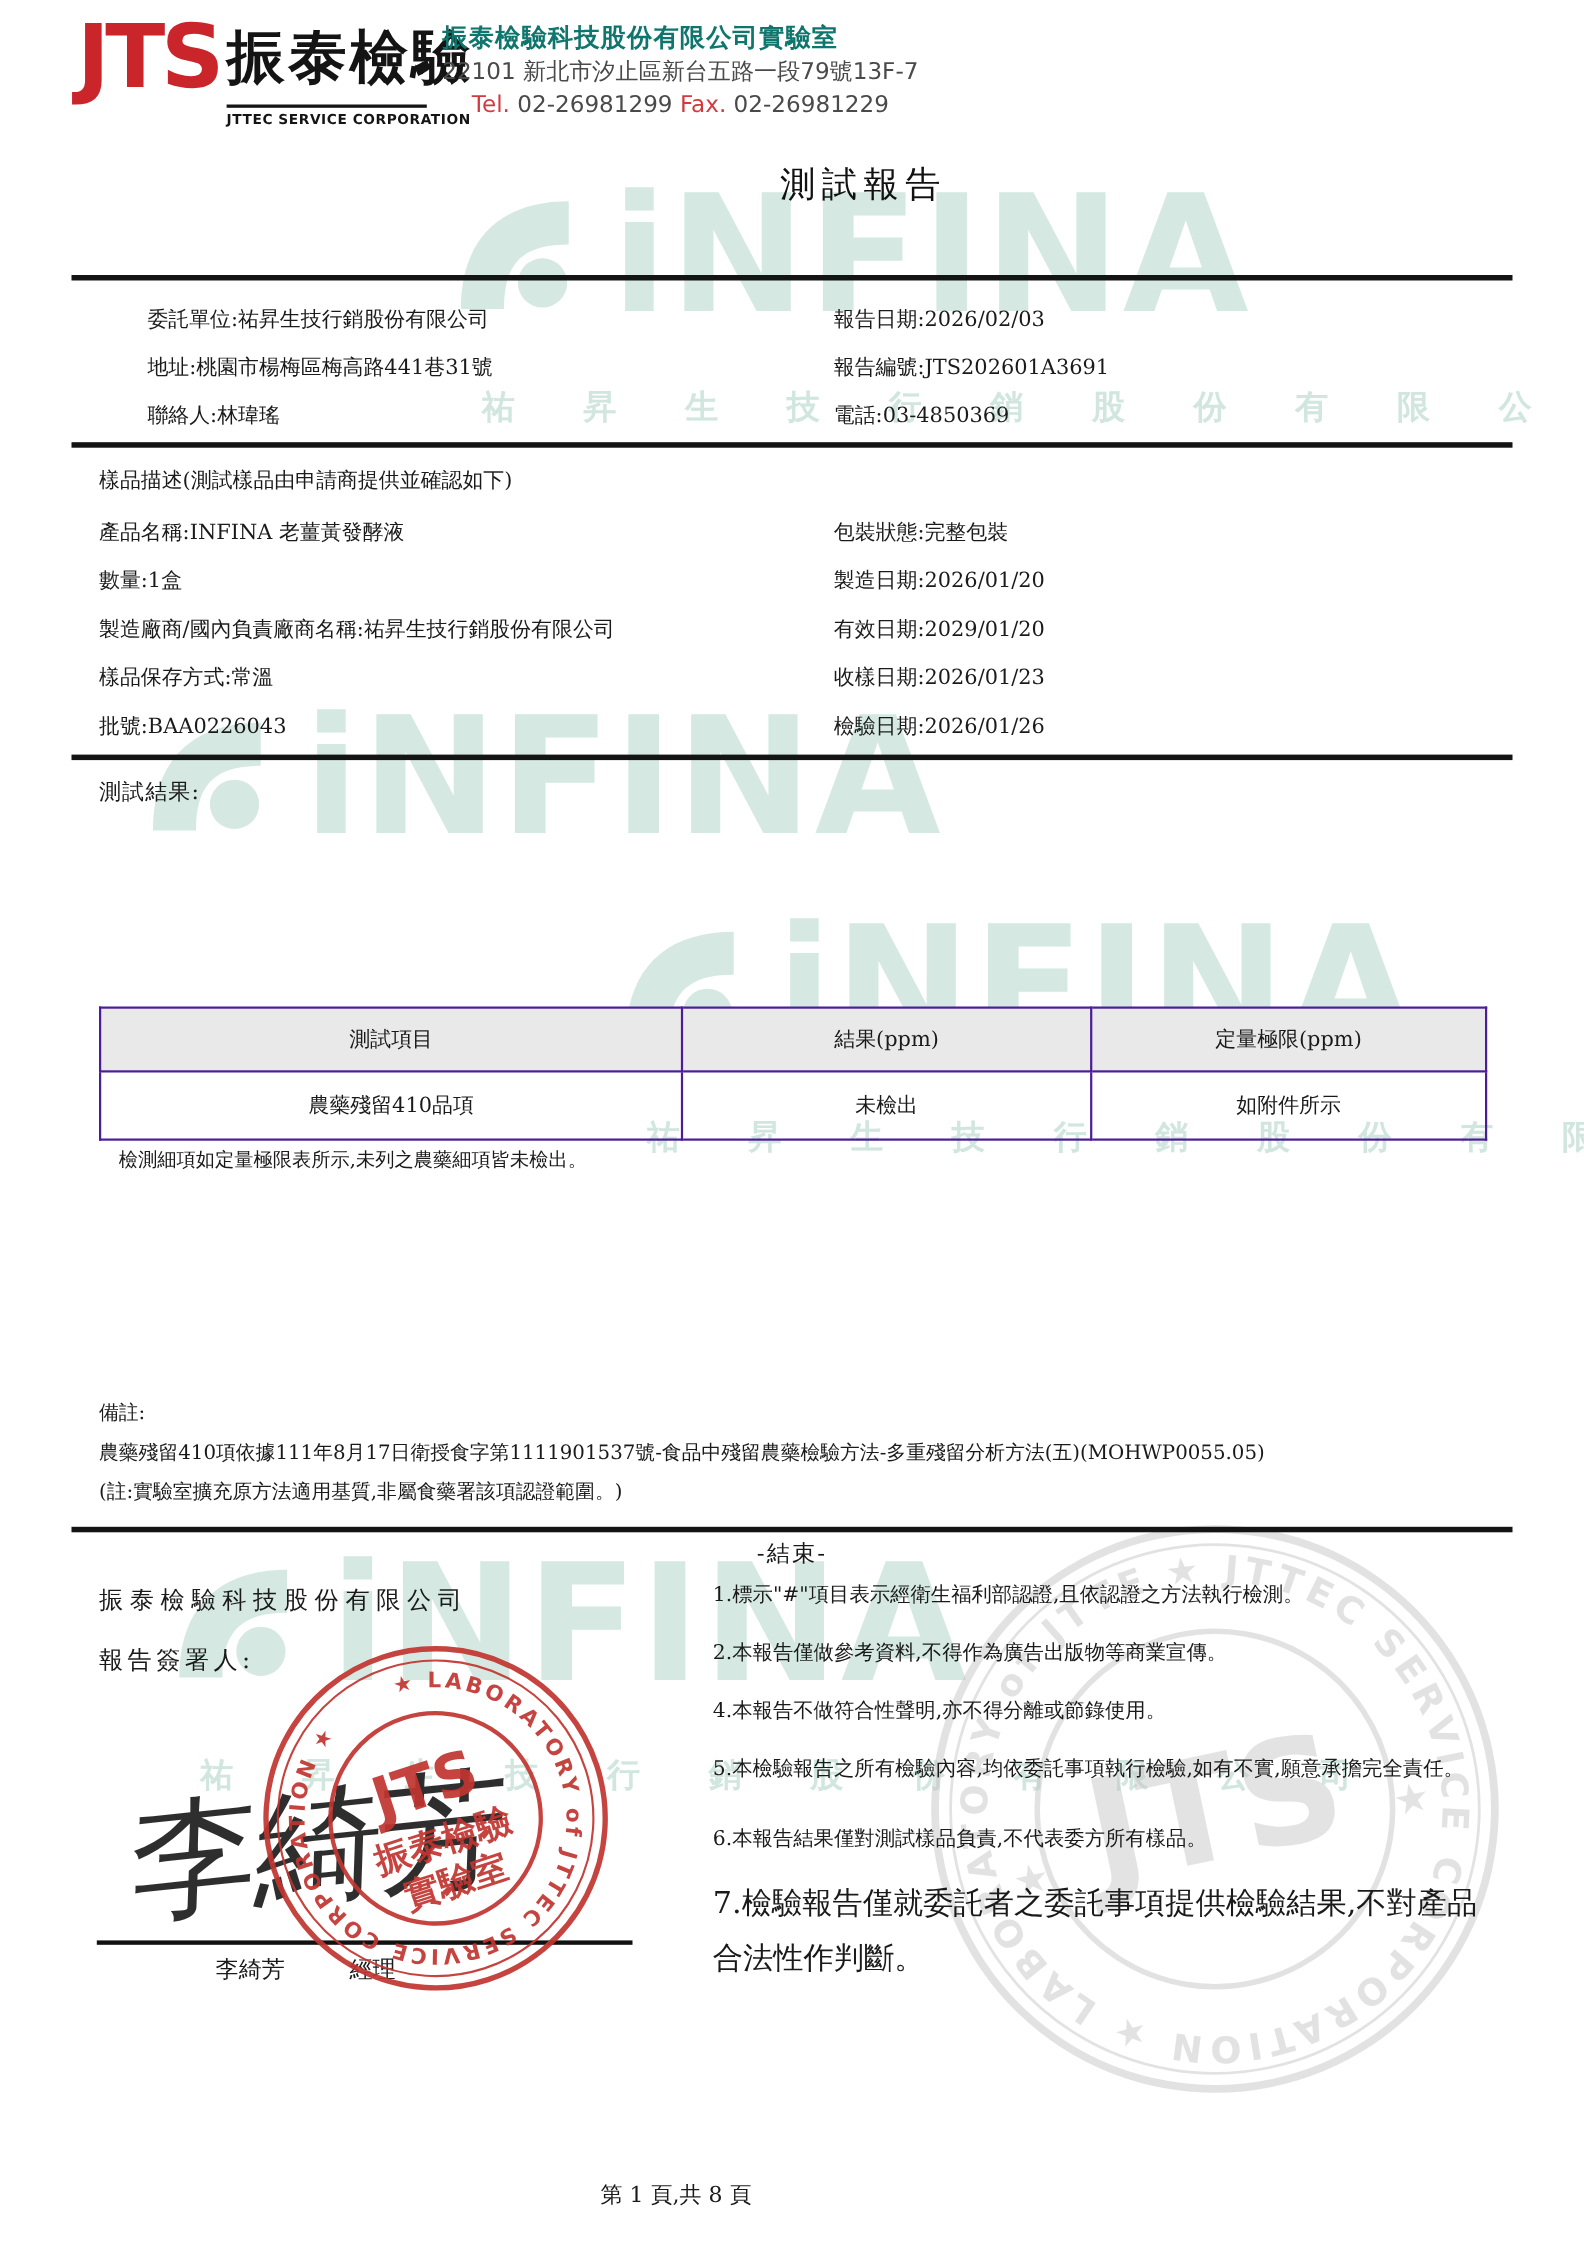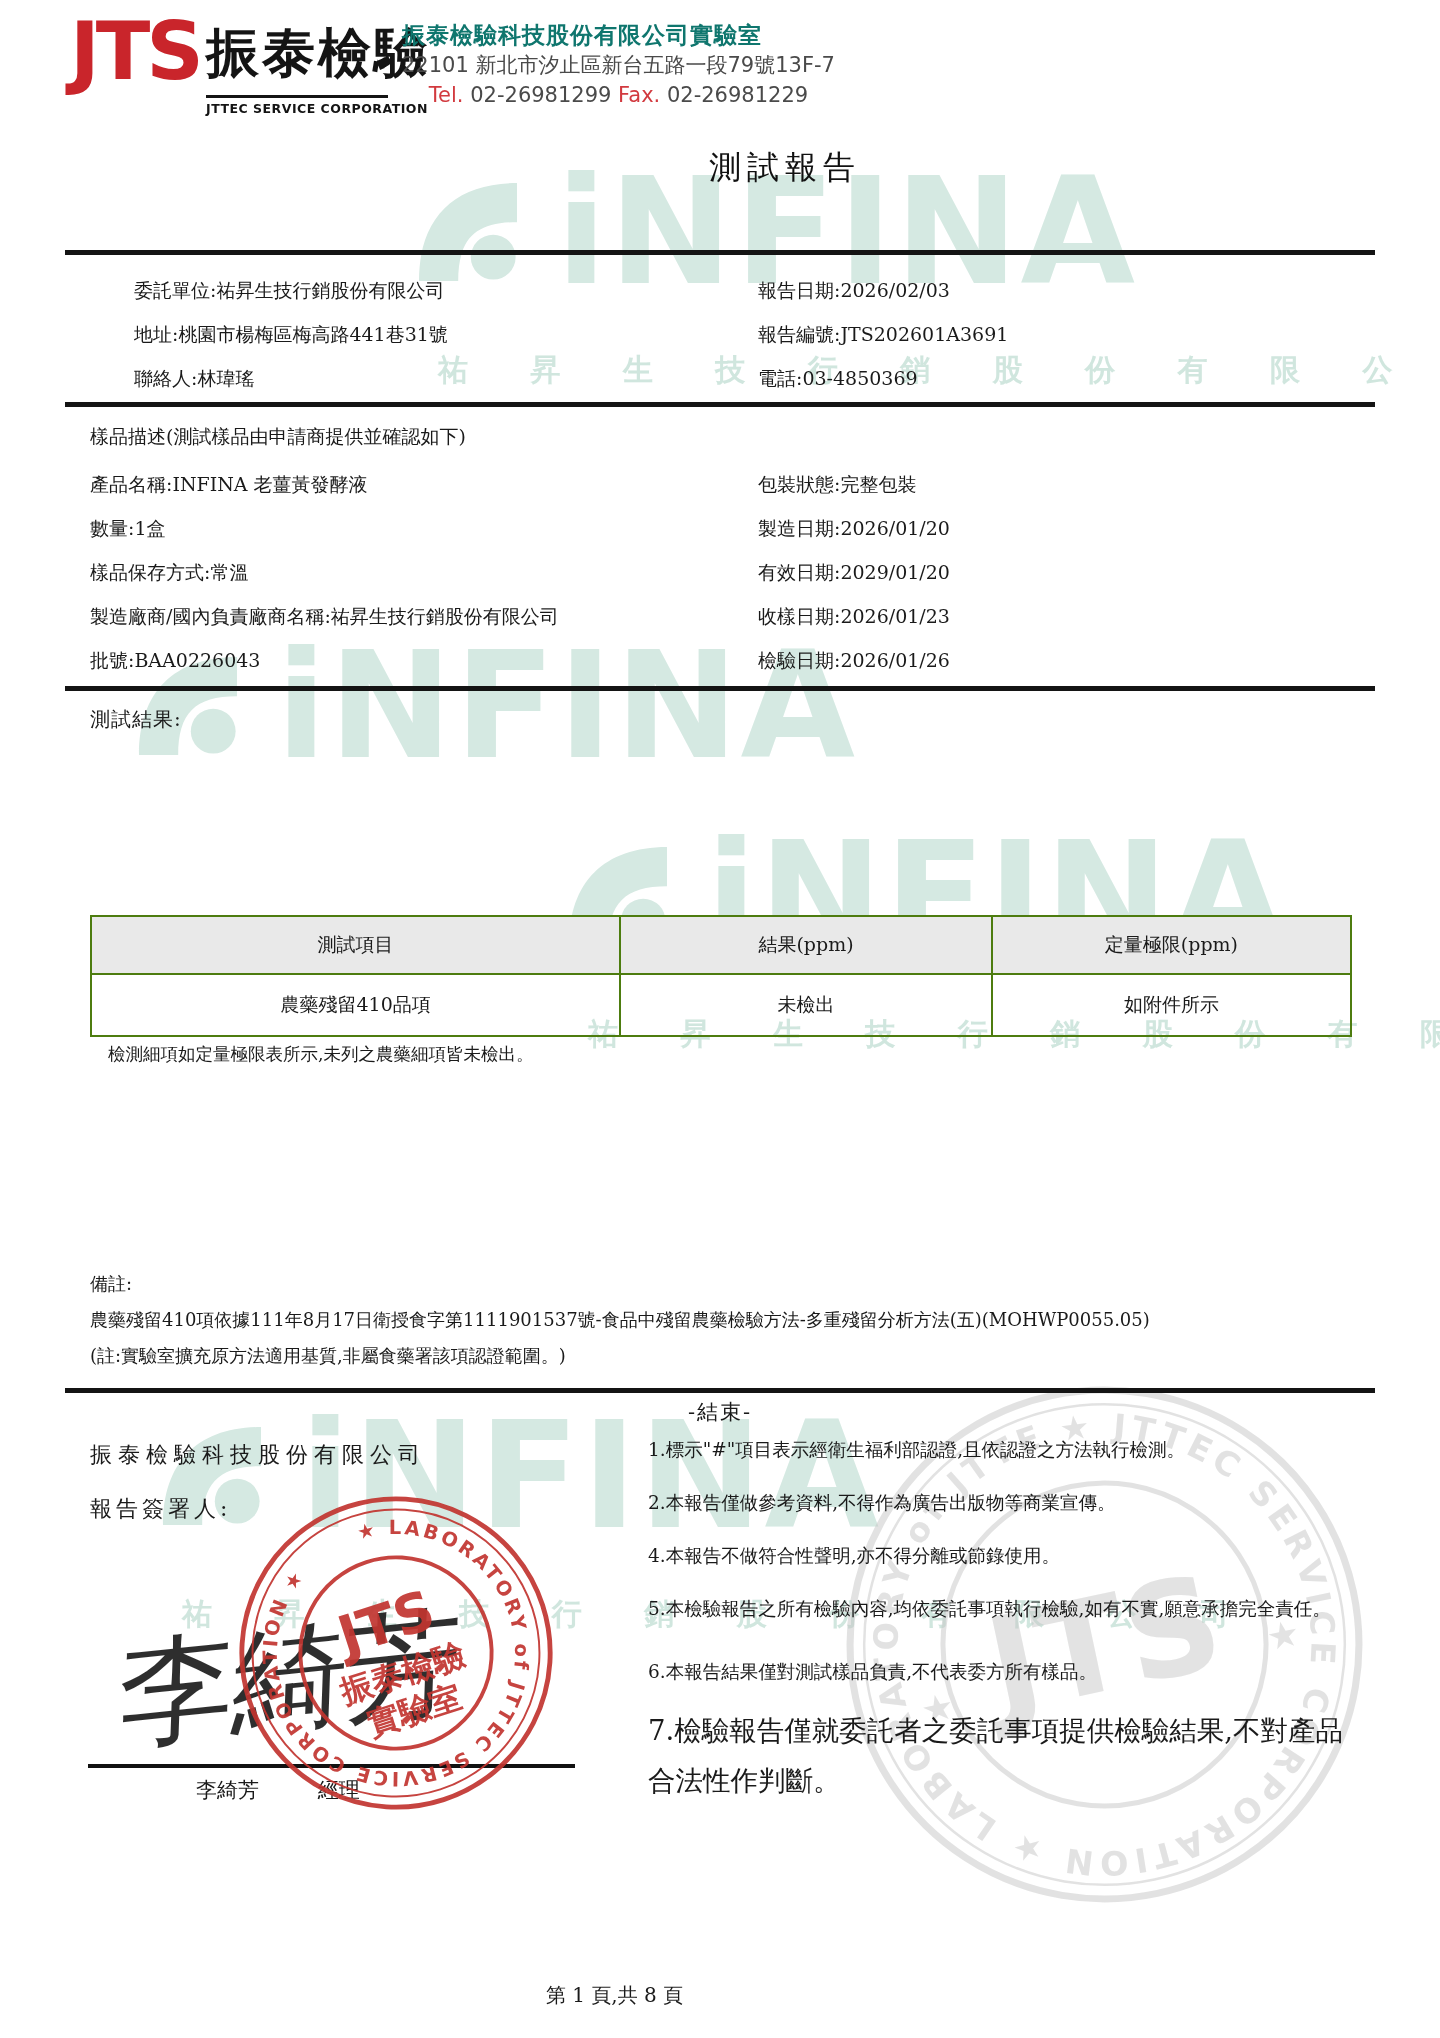--- a/index.html
+++ b/index.html
@@ -27,21 +27,21 @@
   
   .info{font-size:19px;line-height:44px;z-index:2;white-space:nowrap;}
   .client-left{left:90px;top:268px;margin-left:44px;}
   .client-right{left:758px;top:268px;}
   .sample-heading{left:90px;top:424px;font-size:19px;z-index:2;}
   .sample-left{left:90px;top:462px;}
   .sample-right{left:758px;top:462px;}
   .results-heading{left:90px;top:706px;font-size:20px;letter-spacing:1px;z-index:2;}
   
   .result-table{left:90px;top:915px;width:1262px;border-collapse:collapse;z-index:2;position:absolute;}
-  .result-table th,.result-table td{border:2px solid #4d7c0f;text-align:center;font-size:19px;
+  .result-table th,.result-table td{border:2px solid #4c1d95;text-align:center;font-size:19px;
     font-weight:normal;font-family:"DejaVu Serif",serif;}
   .result-table th{background:#e9e9e9;height:54px;}
   .result-table td{height:58px;background:transparent;}
   .table-note{left:108px;top:1042px;font-size:17.5px;z-index:2;}
   
   .remarks-heading{left:90px;top:1272px;font-size:18px;z-index:2;}
   .remarks-line1{left:90px;top:1308px;font-size:18px;z-index:2;white-space:nowrap;}
   .remarks-line2{left:90px;top:1344px;font-size:18px;z-index:2;}
   
   .end-marker{left:0;top:1398px;width:1440px;text-align:center;font-size:21px;
@@ -148,22 +148,22 @@
     <div>報告日期:2026/02/03</div>
     <div>報告編號:JTS202601A3691</div>
     <div>電話:03-4850369</div>
   </div>
   <div class="abs rule r2"></div>
 
   <div class="abs sample-heading">樣品描述(測試樣品由申請商提供並確認如下)</div>
   <div class="abs info sample-left">
     <div>產品名稱:INFINA 老薑黃發酵液</div>
     <div>數量:1盒</div>
+    <div>製造廠商/國內負責廠商名稱:祐昇生技行銷股份有限公司</div>
     <div>樣品保存方式:常溫</div>
-    <div>製造廠商/國內負責廠商名稱:祐昇生技行銷股份有限公司</div>
     <div>批號:BAA0226043</div>
   </div>
   <div class="abs info sample-right">
     <div>包裝狀態:完整包裝</div>
     <div>製造日期:2026/01/20</div>
     <div>有效日期:2029/01/20</div>
     <div>收樣日期:2026/01/23</div>
     <div>檢驗日期:2026/01/26</div>
   </div>
   <div class="abs rule r3"></div>

